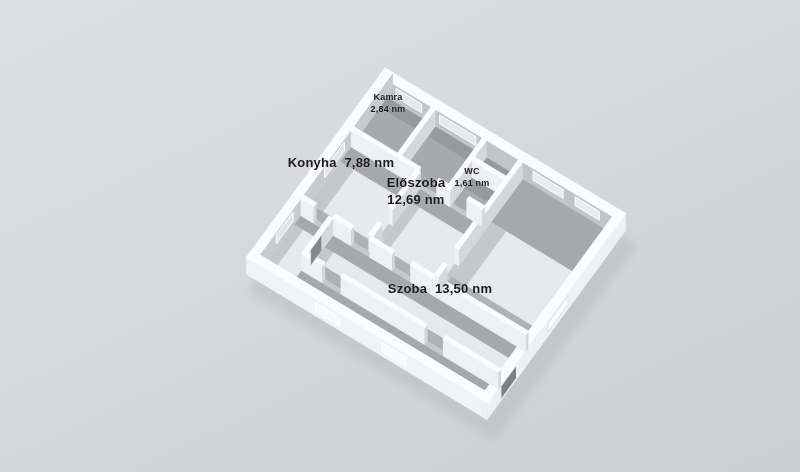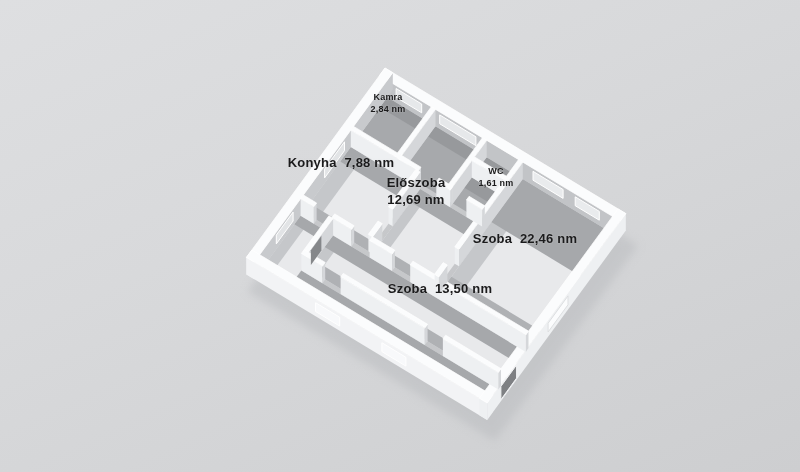--- a/index.html
+++ b/index.html
@@ -142,39 +142,35 @@
       <polygon points="381.9,342.7 405.9,357.3 405.9,366.1 381.9,351.6" fill="#f8f9fb" stroke="#ffffff" stroke-width="1" stroke-linejoin="round"></polygon>
       <polygon points="321.4,235.8 310.9,250.2 310.9,265.0 321.4,250.6" fill="#85878a"></polygon>
     </svg>
 
   <div class="room-label two-line lbl-sm" style="left:388px;top:104px">
     <span>Kamra</span>
     <span>2,84 nm</span>
   </div>
 
 
-  <div class="room-label two-line lbl-sm" style="left:496px;top:178px">
+  <div class="room-label two-line lbl-sm" style="left:472px;top:178px">
     <span>WC</span>
     <span>1,61 nm</span>
   </div>
 
   <div class="room-label one-line lbl-lg" style="left:341px;top:162px">
     <span>Konyha</span>
     <span>7,88 nm</span>
   </div>
 
   <div class="room-label two-line lbl-lg" style="left:416px;top:192px">
     <span>Előszoba</span>
     <span>12,69 nm</span>
   </div>
 
-  <div class="room-label one-line lbl-lg" style="left:525px;top:238px">
-    <span>Szoba</span>
-    <span>22,46 nm</span>
-  </div>
 
   <div class="room-label one-line lbl-lg" style="left:440px;top:288px">
     <span>Szoba</span>
     <span>13,50 nm</span>
   </div>
 
 
 </div>
 
 </body></html>

